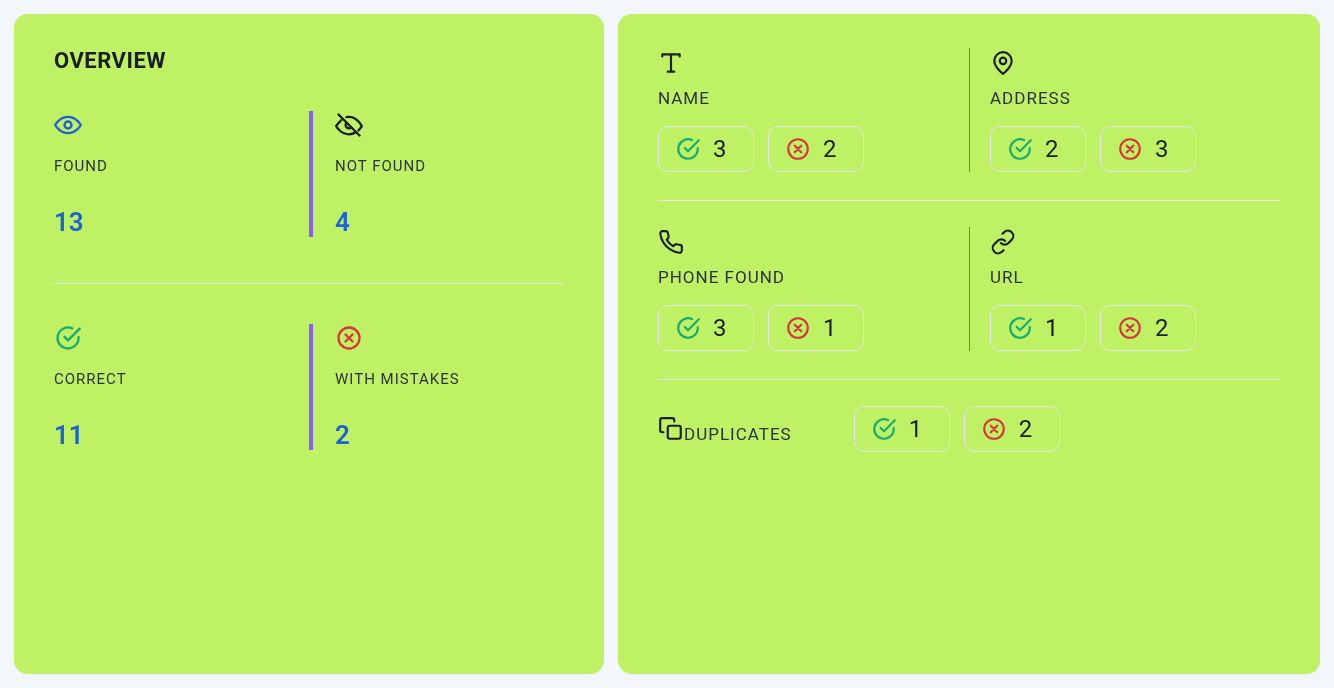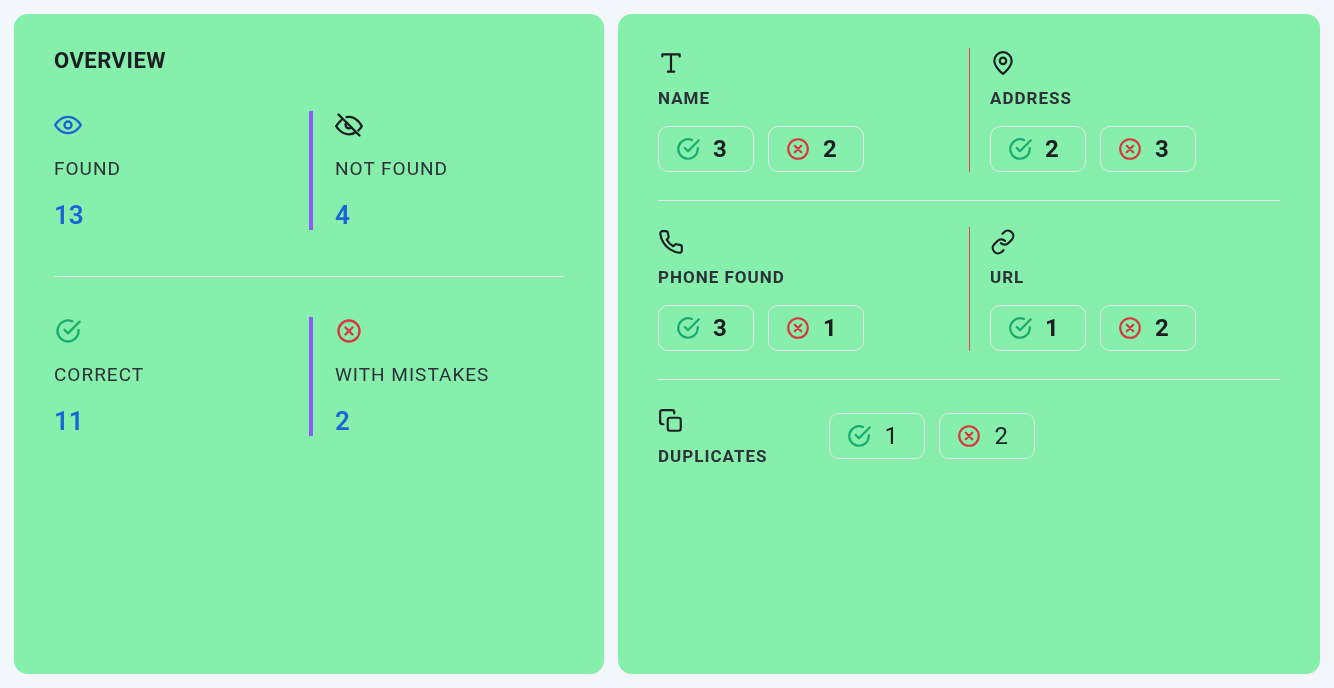--- a/index.html
+++ b/index.html
@@ -6,21 +6,21 @@
   body {
     font-family: -apple-system, BlinkMacSystemFont, "Segoe UI", Roboto, Helvetica, Arial, sans-serif;
     background: #f3f6fa;
     width: 1334px;
     height: 688px;
     padding: 14px;
     display: flex;
     gap: 14px;
   }
   .card {
-    background: #86efac;
+    background: #bef264;
     border-radius: 14px;
     padding: 34px 40px;
     flex: 1;
     box-shadow: 0 1px 2px rgba(0,0,0,0.03);
   }
   .card-left { flex: 0 0 590px; }
   .card-right { flex: 1; }
   .card-title {
     font-size: 22px;
     font-weight: 700;
@@ -29,54 +29,54 @@
     margin-bottom: 38px;
   }
 
   
   .ov-grid { display: grid; grid-template-columns: 1fr 1fr; }
   .ov-cell { padding: 0 10px 0 0; }
   .ov-cell.right { padding-left: 22px; border-left: 4px solid #8b5cf6; }
   .ov-icon { height: 28px; display:flex; align-items:center; }
   .ov-label {
     margin-top: 18px;
-    font-size: 19px;
+    font-size: 15px;
     letter-spacing: 1px;
     color: #2d3138;
   }
   .ov-value {
-    margin-top: 20px;
+    margin-top: 32px;
     font-size: 26px;
     font-weight: 600;
     color: #1e63d6;
   }
   .ov-hr { grid-column: 1 / span 2; height:1px; background:#e3e6eb; margin: 46px 0 40px; }
 
   
-  .nap-row { display: grid; grid-template-columns: 1fr 1fr; padding-bottom: 28px; font-weight: bold; }
+  .nap-row { display: grid; grid-template-columns: 1fr 1fr; padding-bottom: 28px; }
   .nap-sep { height:1px; background:#e3e6eb; margin-bottom: 26px; }
   .nap-cell.right { border-left: 1px solid #ef4444; padding-left: 20px; }
   .nap-head-icon { height: 30px; display:flex; align-items:center; }
   .nap-label { margin-top: 10px; font-size: 17px; letter-spacing: 1px; color:#2d3138; }
   .chip-row { margin-top: 18px; display:flex; gap: 14px; }
 
   .chip {
     display:flex; align-items:center; gap: 12px;
     border: 1px solid #e3e6eb;
     border-radius: 10px;
     padding: 8px 22px 8px 16px;
     font-size: 24px;
     color:#1b1f24;
     min-width: 96px;
   }
   .chip svg { flex-shrink:0; }
 
   
   .dup-row { display:flex; align-items:center; gap: 62px; }
-  .dup-left { display:flex; flex-direction:column;font-weight:bold; }
+  .dup-left { display:flex; flex-direction:row; }
   .dup-chips { display:flex; gap:14px; }
 
   
   .ico { width:26px; height:26px; }
   .ico-lg { width:28px; height:28px; }
   .ico-blue { stroke:#1e63d6; }
   .ico-dark { stroke:#1b1f24; }
   .ico-green { stroke:#1aab6e; }
   .ico-red { stroke:#d9363e; }
   svg { fill:none; stroke-width:2; stroke-linecap:round; stroke-linejoin:round; }

